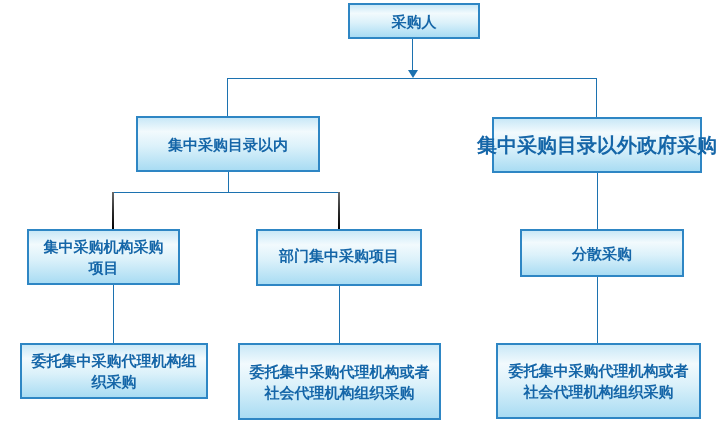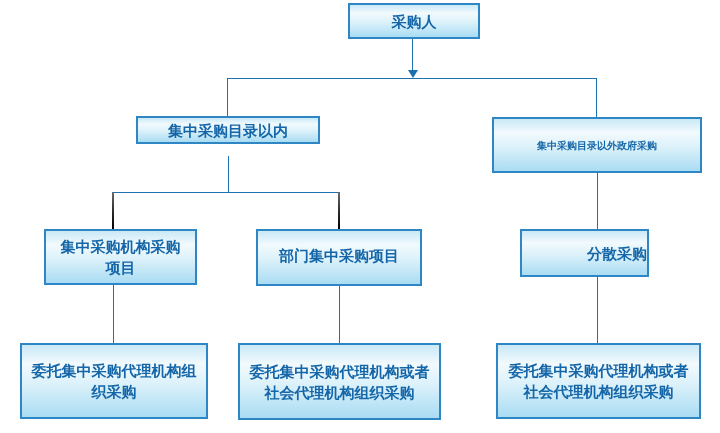--- a/index.html
+++ b/index.html
@@ -69,42 +69,42 @@
   <div class="conn v" style="left:105px; top:285px; height:58px;"></div>
   <div class="conn v" style="left:331px; top:286px; height:57px;"></div>
   <div class="conn v" style="left:589px; top:173px; height:56px;"></div>
   <div class="conn v" style="left:589px; top:277px; height:66px;"></div>
 
   <div class="node" style="left:340px; top:3px; width:132px; height:36px;">
     <span class="line">采购人</span>
 
   </div>
 
-  <div class="node" style="left:128px; top:116px; width:184px; height:28px;">
+  <div class="node" style="left:128px; top:116px; width:184px; height:56px;">
     <span class="line">集中采购目录以内</span>
 
   </div>
-  <div class="node" style="left:484px; top:117px; width:210px; height:56px; font-size:10px;">
+  <div class="node" style="left:484px; top:117px; width:210px; height:56px; font-size:20px;">
     <span class="line">集中采购目录以外政府采购</span>
   </div>
 
-  <div class="node" style="left:36px; top:229px; width:153px; height:56px;">
+  <div class="node" style="left:19px; top:229px; width:153px; height:56px;">
     <span class="line">集中采购机构采购</span>
     <span class="line">项目</span>
   </div>
   <div class="node" style="left:248px; top:229px; width:166px; height:57px;font-family:Liberation Mono, monospace;">
     <span class="line">部门集中采购项目</span>
 
   </div>
-  <div class="node" style="left:512px; top:229px; width:129px; height:48px;align-items:flex-end;">
+  <div class="node" style="left:512px; top:229px; width:164px; height:48px;">
     <span class="line">分散采购</span>
 
   </div>
 
-  <div class="node" style="left:12px; top:343px; width:188px; height:76px;">
+  <div class="node" style="left:12px; top:343px; width:188px; height:56px;">
     <span class="line">委托集中采购代理机构组</span>
     <span class="line">织采购</span>
   </div>
   <div class="node" style="left:230px; top:343px; width:203px; height:77px;">
     <span class="line">委托集中采购代理机构或者</span>
     <span class="line">社会代理机构组织采购</span>
   </div>
   <div class="node" style="left:488px; top:343px; width:205px; height:76px;">
     <span class="line">委托集中采购代理机构或者</span>
     <span class="line">社会代理机构组织采购</span>

